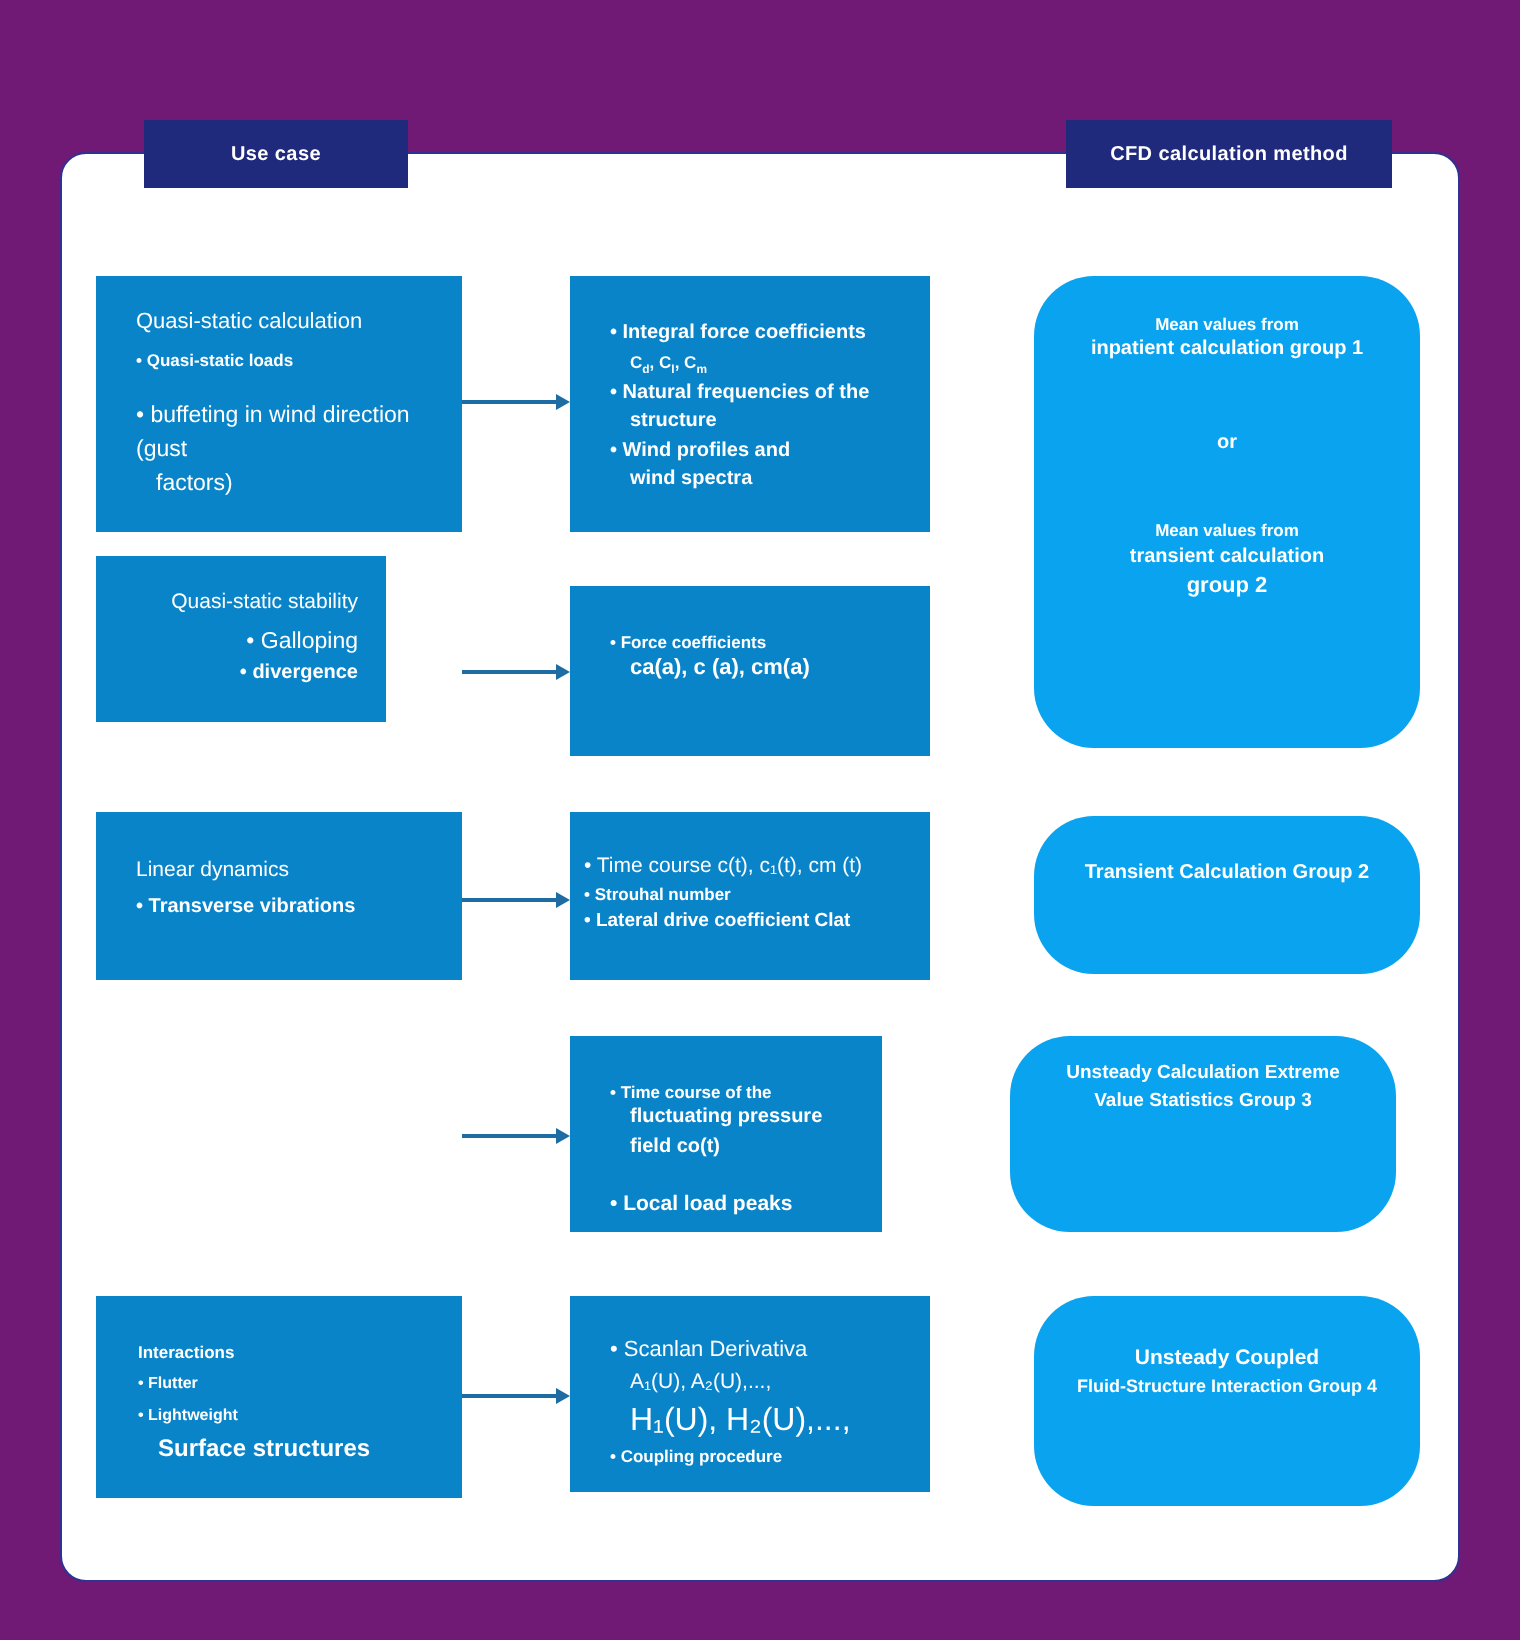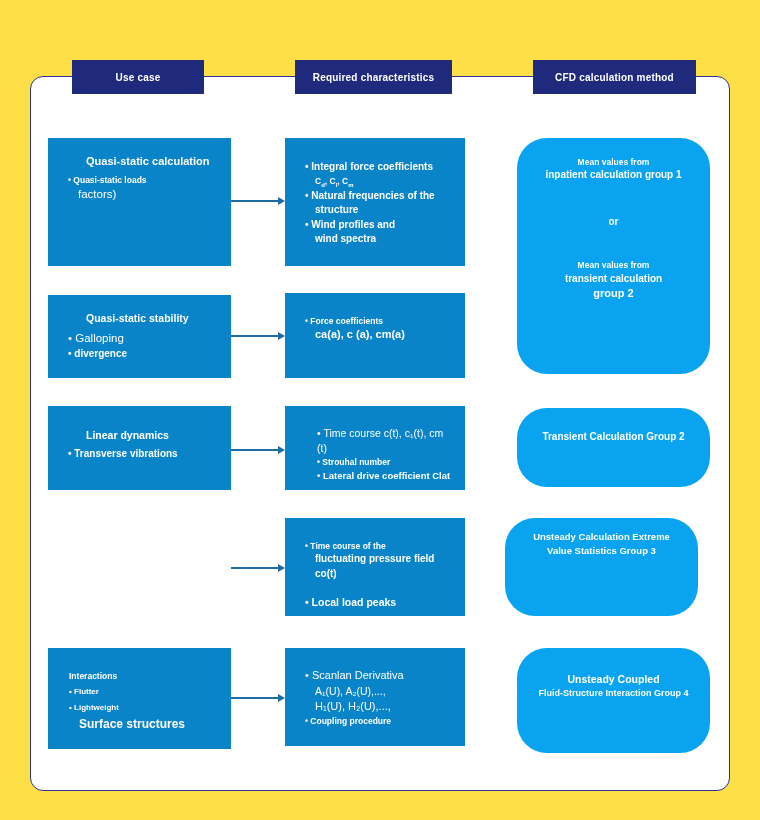--- a/index.html
+++ b/index.html
@@ -1,37 +1,37 @@
 <!DOCTYPE html>
 <html><head>
 <meta charset="utf-8">
 <style>
   html,body { margin:0; padding:0; background:#ffffff; }
   .canvas {
     position:relative; width:760px; height:820px; overflow:hidden;
-    font-family:"Liberation Sans", sans-serif; background:#fde047;
+    font-family:"Liberation Sans", sans-serif; background:#701a75;
   }
   .panel {
     position:absolute; left:30px; top:76px; width:698px; height:713px;
     border:1.5px solid #2f3193; border-radius:13px; background:#ffffff;
   }
   .hdr {
     position:absolute; height:34px; background:#1f2a7d; color:#ffffff;
     display:flex; align-items:center; justify-content:center;
     font-size:10px; font-weight:700; letter-spacing:.2px;
   }
   .box {
     position:absolute; color:#ffffff; box-sizing:border-box;
   }
   .c12 { background:#0a84c8; }
   .c3  { background:#09a3ef; }
   .pad { padding:16px 14px 10px 20px; }
   .center { display:flex; flex-direction:column; align-items:center; justify-content:flex-start; text-align:center; padding:18px 10px;border-radius:30px; }
   .line { line-height:1.45; }
-  .t-title  { font-size:11px; font-weight:700; margin-bottom:4px;margin-left:18px; }
+  .t-title  { font-size:11px; font-weight:400; margin-bottom:4px; }
   .t-sm  { font-size:8.5px; font-weight:700; }
   .t-md  { font-size:10px; font-weight:600; }
   .t-lg  { font-size:11.5px; font-weight:400; }
   .t-lgb { font-size:11px; font-weight:700; }
   .bullet::before { content:"• "; }
   .ind { padding-left:10px; }
   .gap4 { margin-top:4px; } .gap14 { margin-top:14px; }
   .arrow { position:absolute; left:231px; width:48px; height:1.6px; background:#1d6da4; }
   .arrow::after {
     content:""; position:absolute; right:-6px; top:-3.4px;
@@ -40,26 +40,26 @@
   sub { font-size:70%; }
 </style>
 </head>
 <body>
 
 <div class="canvas">
 
   <div class="panel"></div>
 
   <div class="hdr" style="left:72px; top:60px; width:132px;">Use case</div>
-  <div class="hdr" style="left:295px; top:60px; width:157px;">Required characteristics</div>
   <div class="hdr" style="left:533px; top:60px; width:163px;">CFD calculation method</div>
 
   <div class="box c12 pad" style="left:48px; top:138px; width:183px; height:128px;">
     <div class="line t-title">Quasi-static calculation</div>
     <div class="line t-sm bullet">Quasi-static loads</div>
+    <div class="gap14 line t-lg bullet">buffeting in wind direction (gust</div>
     <div class="line t-lg ind">factors)</div>
   </div>
 
   <div class="arrow" style="top:200px;"></div>
 
   <div class="box c12 pad" style="left:285px; top:138px; width:180px; height:128px; padding-top:22px;">
     <div class="line t-md bullet">Integral force coefficients</div>
     <div class="line t-sm ind" style="font-weight:600;">C<sub>d</sub>, C<sub>l</sub>, C<sub>m</sub></div>
     <div class="line t-md bullet">Natural frequencies of the</div>
     <div class="line t-md ind">structure</div>
@@ -69,54 +69,54 @@
 
   <div class="box c3 center" style="left:517px; top:138px; width:193px; height:236px;">
     <div class="line t-sm">Mean values from</div>
     <div class="line t-md">inpatient calculation group 1</div>
     <div class="line t-md" style="margin-top:32px;">or</div>
     <div class="line t-sm" style="margin-top:30px;">Mean values from</div>
     <div class="line t-md">transient calculation</div>
     <div class="line t-lgb">group 2</div>
   </div>
 
-  <div class="box c12 pad" style="left:48px; top:295px; width:183px; height:83px;">
+  <div class="box c12 pad" style="left:48px; top:278px; width:145px; height:83px;text-align:right;">
     <div class="line t-title" style="font-size:10.5px;">Quasi-static stability</div>
     <div class="line t-lg bullet">Galloping</div>
     <div class="line t-lgb bullet" style="font-size:10px;">divergence</div>
   </div>
 
   <div class="arrow" style="top:335px;"></div>
 
   <div class="box c12 pad" style="left:285px; top:293px; width:180px; height:85px; padding-top:22px;">
     <div class="line t-sm bullet">Force coefficients</div>
     <div class="line t-lgb ind">ca(a), c (a), cm(a)</div>
   </div>
 
   <div class="box c12 pad" style="left:48px; top:406px; width:183px; height:84px; padding-top:22px;">
     <div class="line t-title" style="font-size:10.5px;">Linear dynamics</div>
     <div class="line t-lgb bullet" style="font-size:10px;">Transverse vibrations</div>
   </div>
 
   <div class="arrow" style="top:449px;"></div>
 
-  <div class="box c12 pad" style="left:285px; top:406px; width:180px; height:84px; padding-top:20px; padding-left:32px;">
+  <div class="box c12 pad" style="left:285px; top:406px; width:180px; height:84px; padding-top:20px; padding-left:7px;">
     <div class="line bullet" style="font-size:10.5px; font-weight:500;">Time course c(t), c₁(t), cm (t)</div>
     <div class="line t-sm bullet">Strouhal number</div>
     <div class="line bullet" style="font-size:9.5px; font-weight:700;">Lateral drive coefficient Clat</div>
   </div>
 
   <div class="box c3 center" style="left:517px; top:408px; width:193px; height:79px; padding-top:22px;">
     <div class="line" style="font-size:10px; font-weight:700;">Transient Calculation Group 2</div>
   </div>
 
 
   <div class="arrow" style="top:567px;"></div>
 
-  <div class="box c12 pad" style="left:285px; top:518px; width:180px; height:98px; padding-top:22px;">
+  <div class="box c12 pad" style="left:285px; top:518px; width:156px; height:98px; padding-top:22px;">
     <div class="line t-sm bullet">Time course of the</div>
     <div class="line t-md ind">fluctuating pressure field co(t)</div>
     <div class="gap14 line bullet" style="font-size:10.5px; font-weight:700;">Local load peaks</div>
   </div>
 
   <div class="box c3 center" style="left:505px; top:518px; width:193px; height:98px; padding-top:12px;">
     <div class="line" style="font-size:9.5px; font-weight:700;">Unsteady Calculation Extreme</div>
     <div class="line" style="font-size:9.5px; font-weight:700;">Value Statistics Group 3</div>
   </div>
 
@@ -125,21 +125,21 @@
     <div class="line t-sm bullet" style="font-size:8px;">Flutter</div>
     <div class="gap4 line t-sm bullet" style="font-size:8px;">Lightweight</div>
     <div class="line ind" style="font-size:12px; font-weight:600; margin-top:2px;">Surface structures</div>
   </div>
 
   <div class="arrow" style="top:697px;"></div>
 
   <div class="box c12 pad" style="left:285px; top:648px; width:180px; height:98px; padding-top:20px;">
     <div class="line bullet" style="font-size:11px; font-weight:400;">Scanlan Derivativa</div>
     <div class="line ind" style="font-size:10.5px; font-weight:400;">A₁(U), A₂(U),...,</div>
-    <div class="line ind" style="font-size:11px; font-weight:400;">H₁(U), H₂(U),...,</div>
+    <div class="line ind" style="font-size:16px; font-weight:400;">H₁(U), H₂(U),...,</div>
     <div class="line t-sm bullet">Coupling procedure</div>
   </div>
 
   <div class="box c3 center" style="left:517px; top:648px; width:193px; height:105px; padding-top:24px;">
     <div class="line" style="font-size:10.5px; font-weight:700;">Unsteady Coupled</div>
     <div class="line" style="font-size:9px; font-weight:700;">Fluid-Structure Interaction Group 4</div>
   </div>
 
 </div>
 

